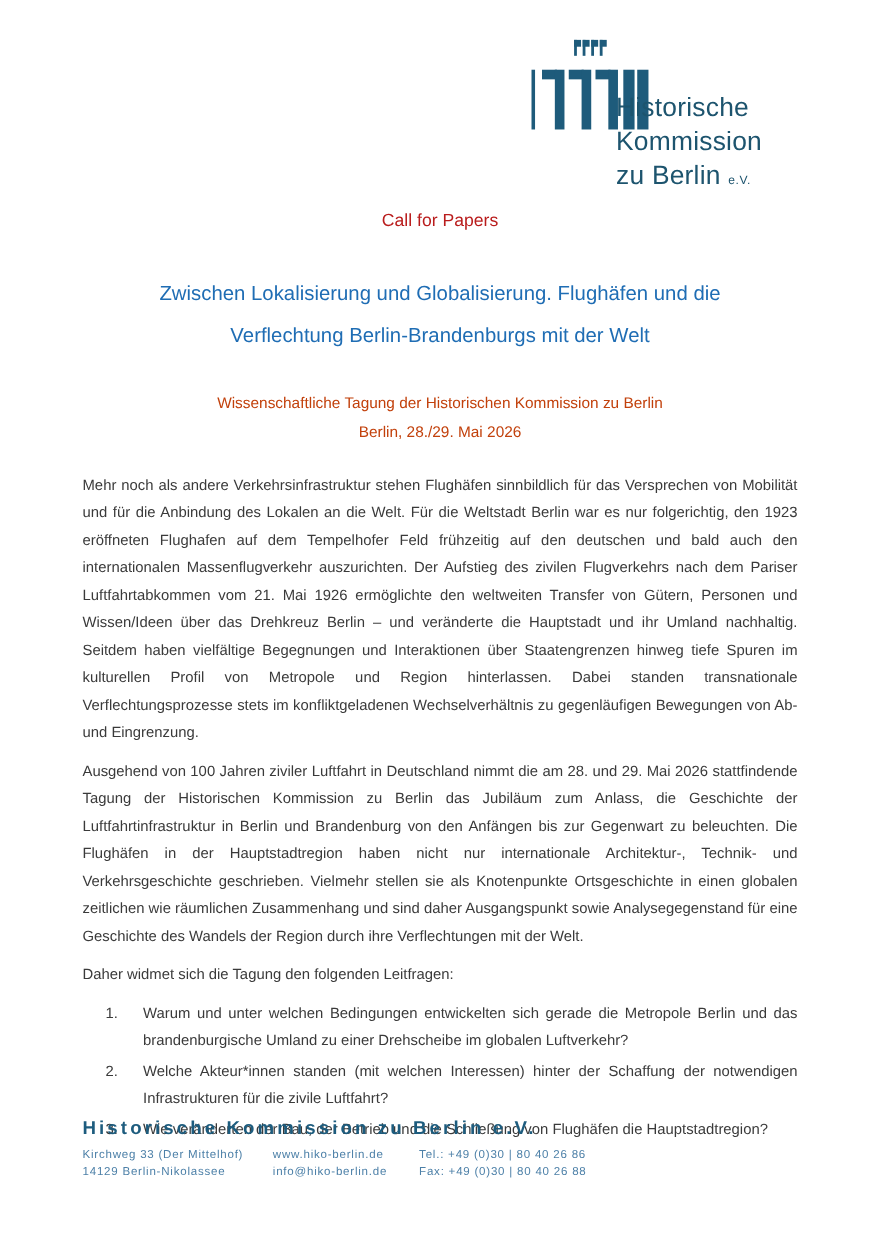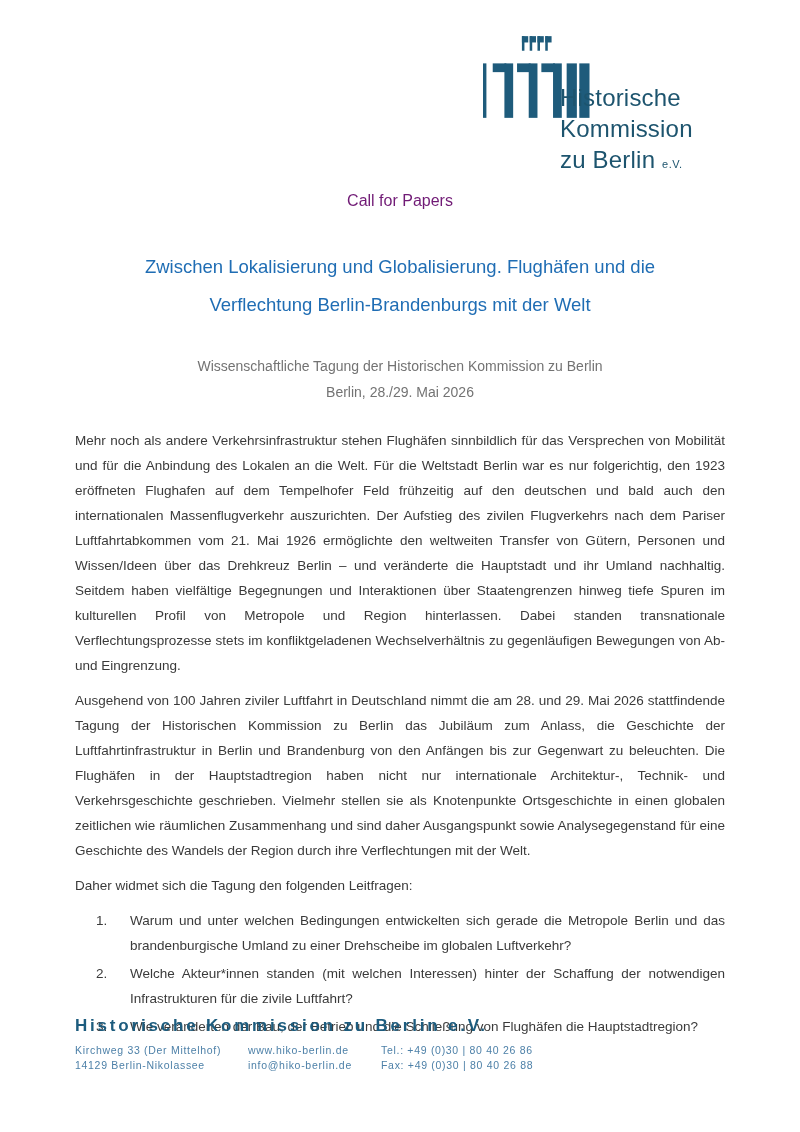--- a/index.html
+++ b/index.html
@@ -19,29 +19,29 @@
   }
   .logo-mark{position:absolute;left:483px;top:36px;color:var(--mark-blue);}
   .logo-text{
     position:absolute;left:560px;top:82px;
     font-size:24px;line-height:31px;letter-spacing:.2px;
     color:var(--logo-dark);font-weight:400;
   }
   .logo-suffix{font-size:11px;letter-spacing:.5px;}
   .kicker{
     position:absolute;top:192px;left:0;width:800px;text-align:center;
-    font-size:16px;color:#701a75;
+    font-size:16px;color:#b91c1c;
   }
   .title{
     position:absolute;top:248px;left:60px;width:680px;text-align:center;
     font-size:18.5px;line-height:38px;color:var(--title-blue);font-weight:400;
   }
   .subtitle{
     position:absolute;top:353px;left:75px;width:650px;text-align:center;
-    font-size:14px;line-height:26px;color:#737373;
+    font-size:14px;line-height:26px;color:#c2410c;
   }
   .doc-body{
     position:absolute;top:428px;left:75px;width:650px;
     font-size:13.5px;line-height:25px;color:var(--body-text);
   }
   .doc-body p{margin:0 0 10px 0;text-align:justify;}
   .list-intro{margin:0 0 10px 0;text-align:left;}
   .questions{margin-left:21px;}
   .q{display:grid;grid-template-columns:34px 1fr;margin-bottom:3px;}
   .q .num{text-align:left;}

